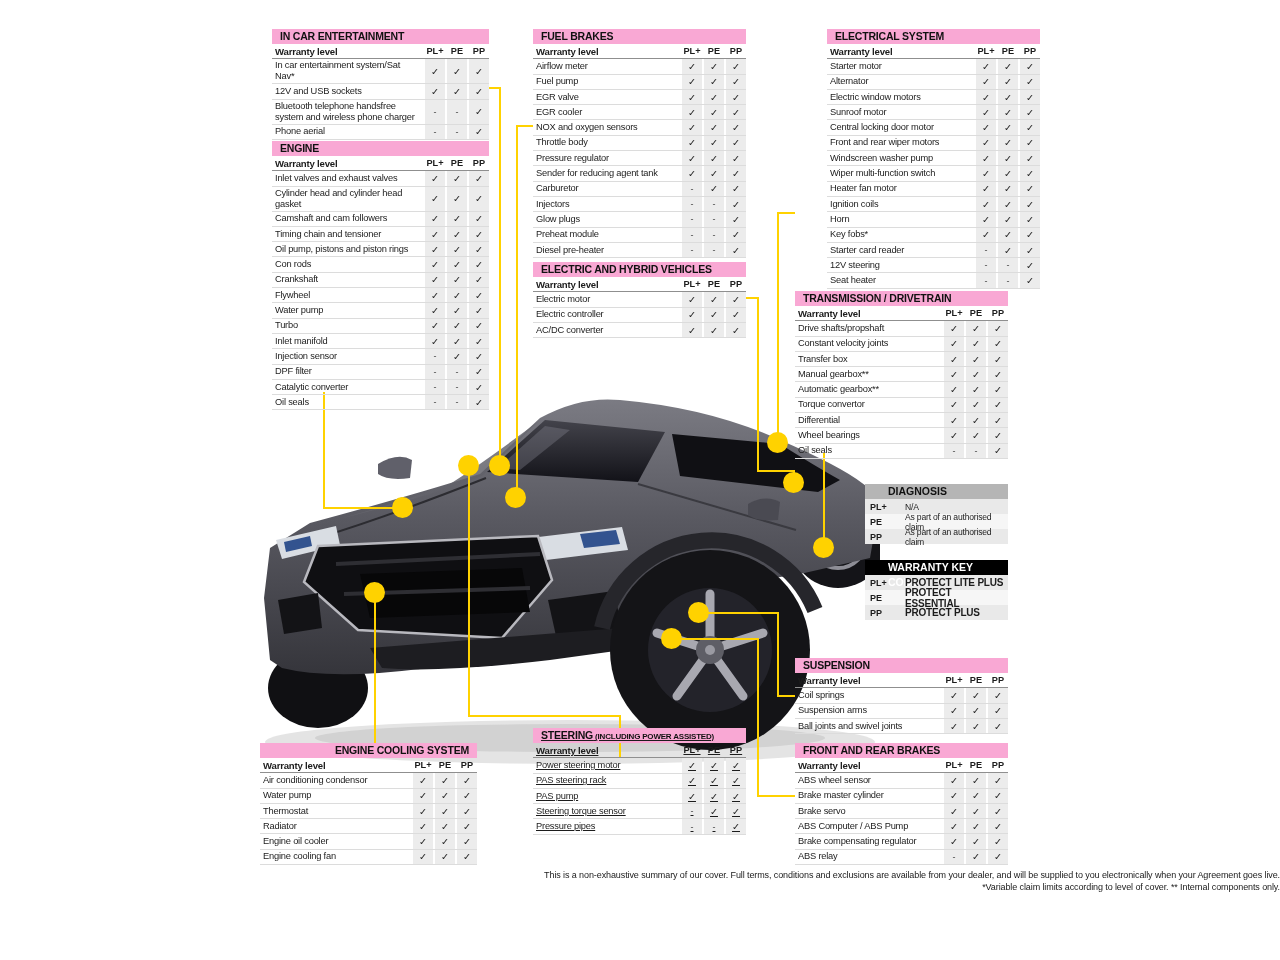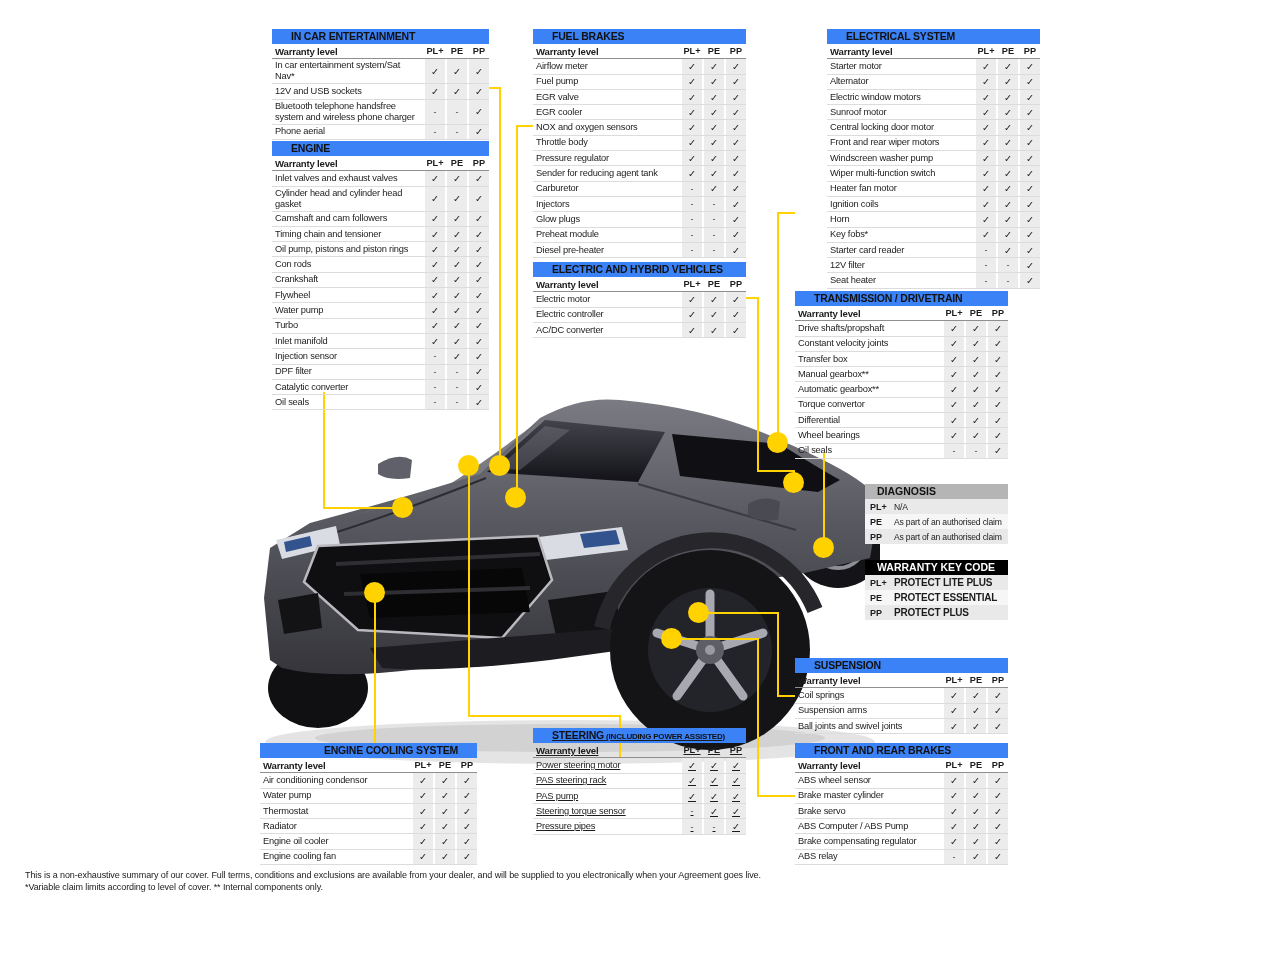--- a/index.html
+++ b/index.html
@@ -1,52 +1,52 @@
 <!DOCTYPE html>
 <html><head>
 <meta charset="utf-8">
 <style>
   html,body{margin:0;padding:0;background:#ffffff;}
   #page{position:relative;width:1280px;height:960px;background:#ffffff;overflow:hidden;
         font-family:"Liberation Sans",sans-serif;color:#1c1c1c;}
 
   
   .ctable{position:absolute;}
-  .tbl-title{height:15px;line-height:15px;background:#3b82f6;color:#111;
-             font-size:10.5px;font-weight:bold;padding:0 19px;letter-spacing:-0.2px;white-space:nowrap;}
+  .tbl-title{height:15px;line-height:15px;background:#f9a8d4;color:#111;
+             font-size:10.5px;font-weight:bold;padding:0 8px;letter-spacing:-0.2px;white-space:nowrap;}
   .tbl-title-sub{font-size:8px;font-weight:bold;}
   .tbl-row{display:flex;align-items:stretch;border-bottom:1px solid #dcdcdc;min-height:14.3px;}
   .tbl-head{border-bottom:1px solid #8f8f8f;font-weight:bold;}
   .lbl{flex:1;font-size:9.3px;line-height:11px;display:flex;align-items:center;
        padding:1px 2px 1px 3px;letter-spacing:-0.2px;}
   .tbl-head .lbl{font-size:9.6px;}
   .cell{width:20px;margin-left:2px;display:flex;align-items:center;justify-content:center;
         font-size:9.5px;}
   .head-cell{background:transparent;font-size:9.2px;font-weight:bold;}
   .val-cell{background:#ececec;color:#2b2b2b;}
   .val-cell.dash{font-size:9px;color:#444;}
 
   
   .kvtable{position:absolute;}
-  .kv-title{height:15px;line-height:15px;font-size:10.5px;font-weight:bold;padding:0 12px;}
+  .kv-title{height:15px;line-height:15px;font-size:10.5px;font-weight:bold;padding:0 23px;}
   .kv-gray .kv-title{background:#b5b5b5;color:#111;}
   .kv-black .kv-title{background:#000;color:#fff;}
   .kv-row{display:flex;align-items:center;height:15px;}
   .kv-row.odd{background:#e9e9e9;}
   .kv-row.even{background:#f6f6f6;}
   .kv-key{width:24px;padding-left:5px;font-size:9px;font-weight:bold;}
-  .kv-val{flex:1;font-size:8.6px;letter-spacing:-0.2px;}
+  .kv-val{flex:1;font-size:8.6px;letter-spacing:-0.2px;margin-left:11px;}
   .kv-black .kv-val{font-weight:bold;font-size:10px;}
 
   
   .dot{position:absolute;width:21px;height:21px;border-radius:50%;background:#FFD200;}
   .ln{position:absolute;background:#FFD200;}
 
   
-  #footnote{position:absolute;left:5px;right:0;top:869px;text-align:left;padding-left:20px;}
+  #footnote{position:absolute;left:12px;right:0;top:869px;text-align:right;padding-left:20px;}
   #footnote div{font-size:9px;line-height:12px;color:#1a1a1a;letter-spacing:-0.1px;}
   #cta-bar{position:absolute;left:0;top:901px;width:1280px;height:59px;background:#000;}
   #cta-bar div{color:#fff;font-size:23px;font-weight:bold;text-align:center;line-height:59px;letter-spacing:0.2px;}
 
   
   #t-ice{left:272px;top:29px;width:217px;}
   #t-engine{left:272px;top:141px;width:217px;}
   #t-cooling{left:260px;top:743px;width:217px;text-align:right;}
   #t-fuel{left:533px;top:29px;width:213px;}
   #t-hybrid{left:533px;top:262px;width:213px;}
@@ -575,21 +575,21 @@
         <div class="cell val-cell">✓</div>
         <div class="cell val-cell">✓</div>
       </div>
       <div class="tbl-row">
         <div class="lbl">Starter card reader</div>
         <div class="cell val-cell dash">-</div>
         <div class="cell val-cell">✓</div>
         <div class="cell val-cell">✓</div>
       </div>
       <div class="tbl-row">
-        <div class="lbl">12V filter</div>
+        <div class="lbl">12V steering</div>
         <div class="cell val-cell dash">-</div>
         <div class="cell val-cell dash">-</div>
         <div class="cell val-cell">✓</div>
       </div>
       <div class="tbl-row">
         <div class="lbl">Seat heater</div>
         <div class="cell val-cell dash">-</div>
         <div class="cell val-cell dash">-</div>
         <div class="cell val-cell">✓</div>
       </div>

